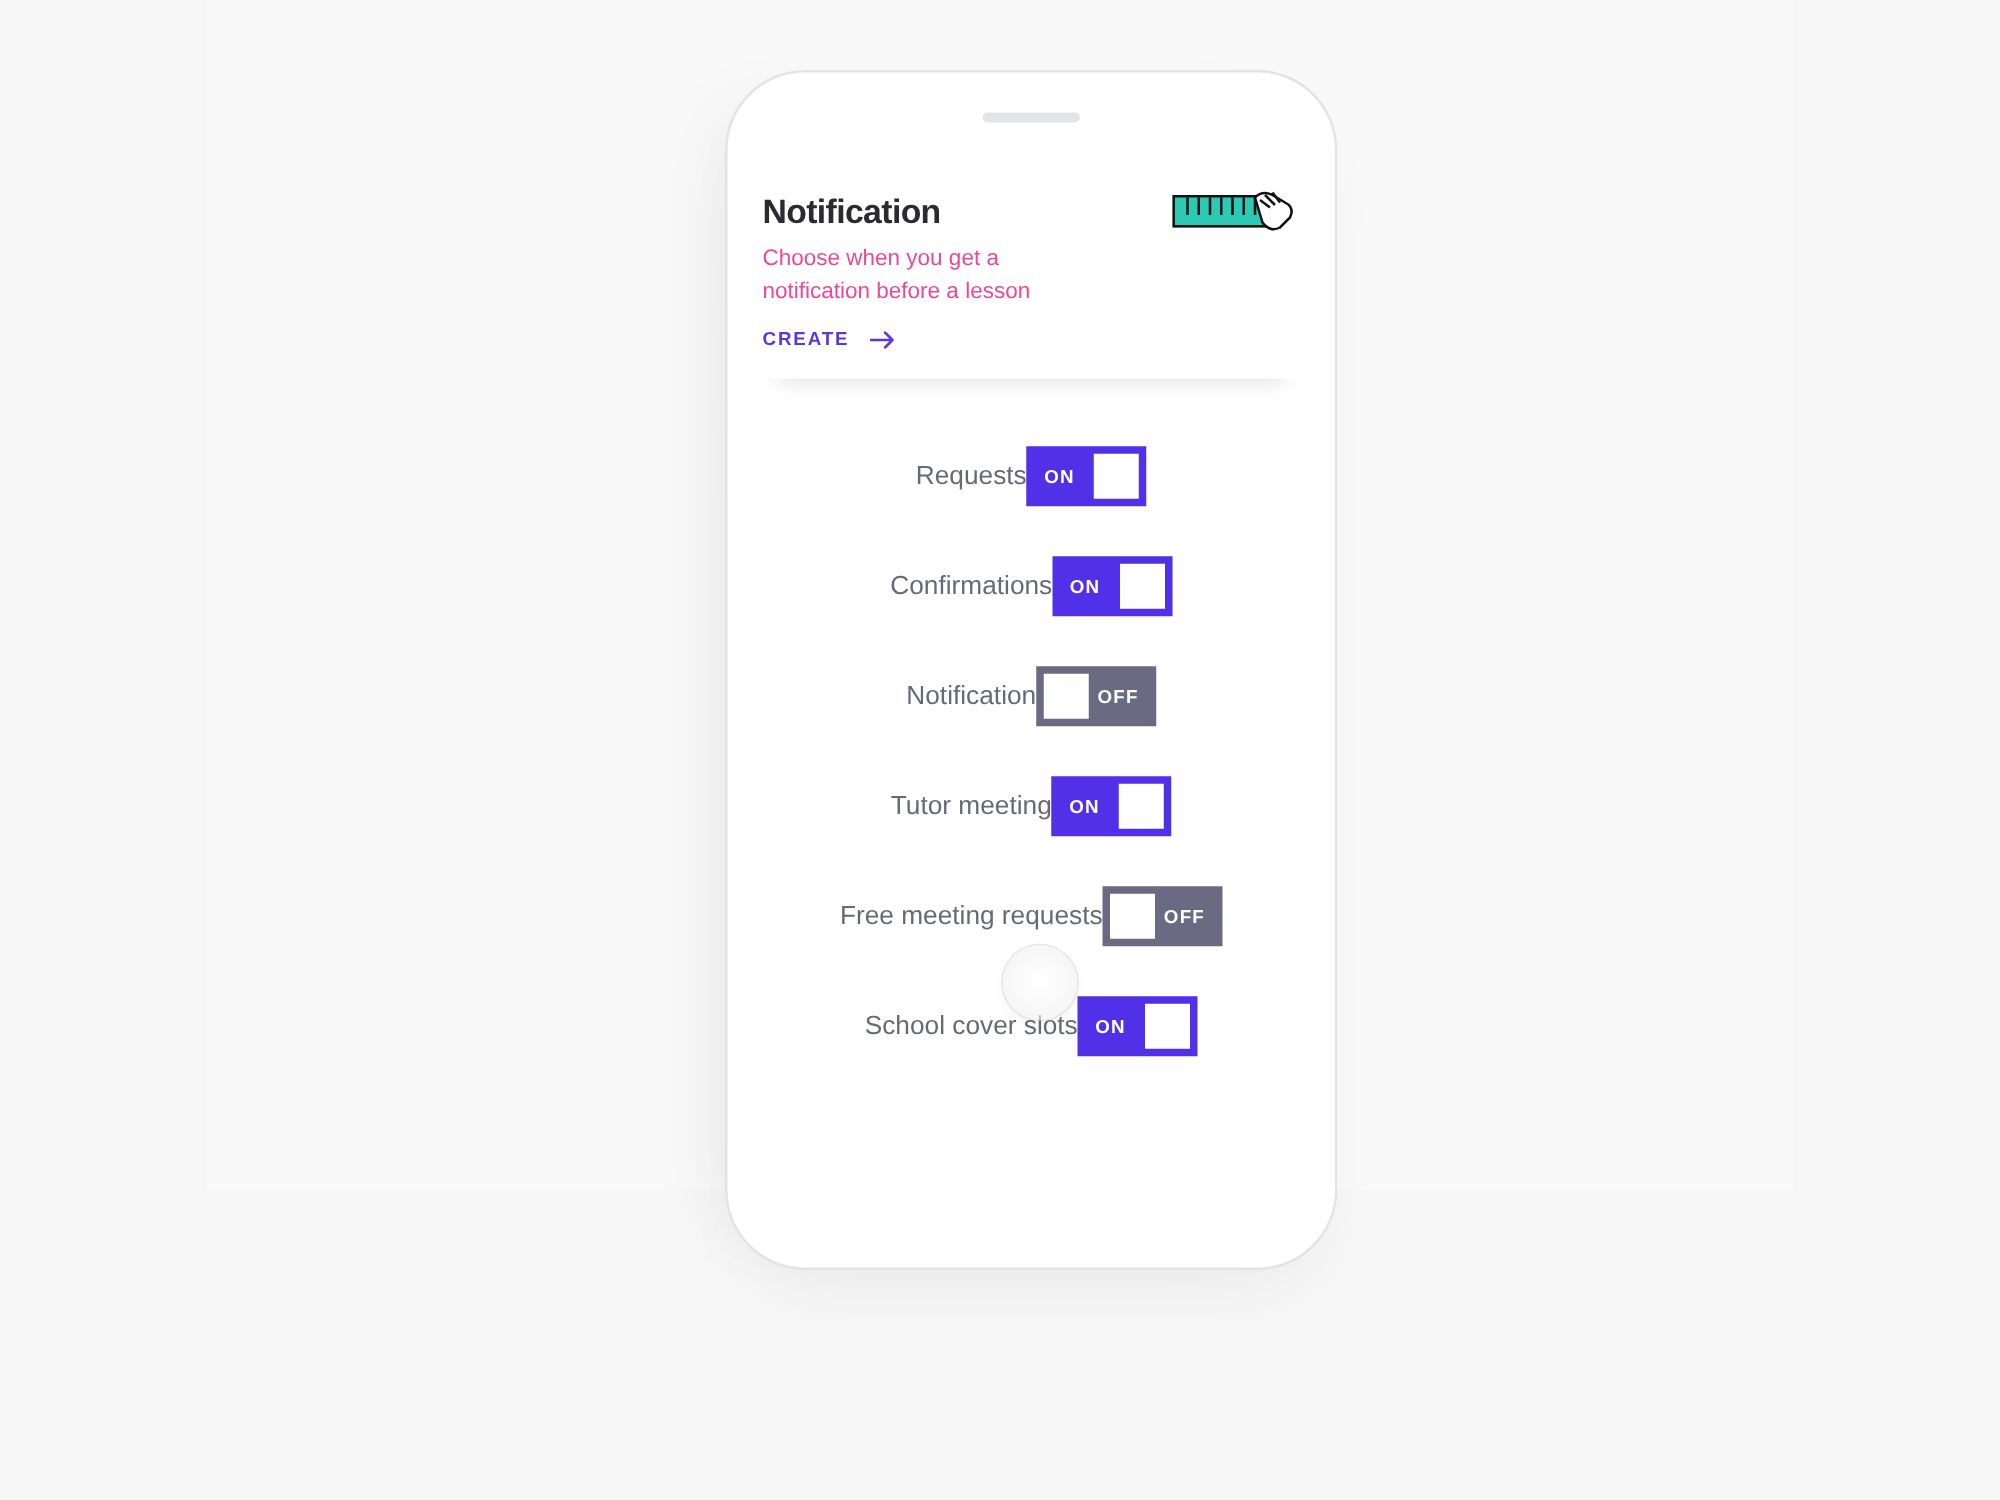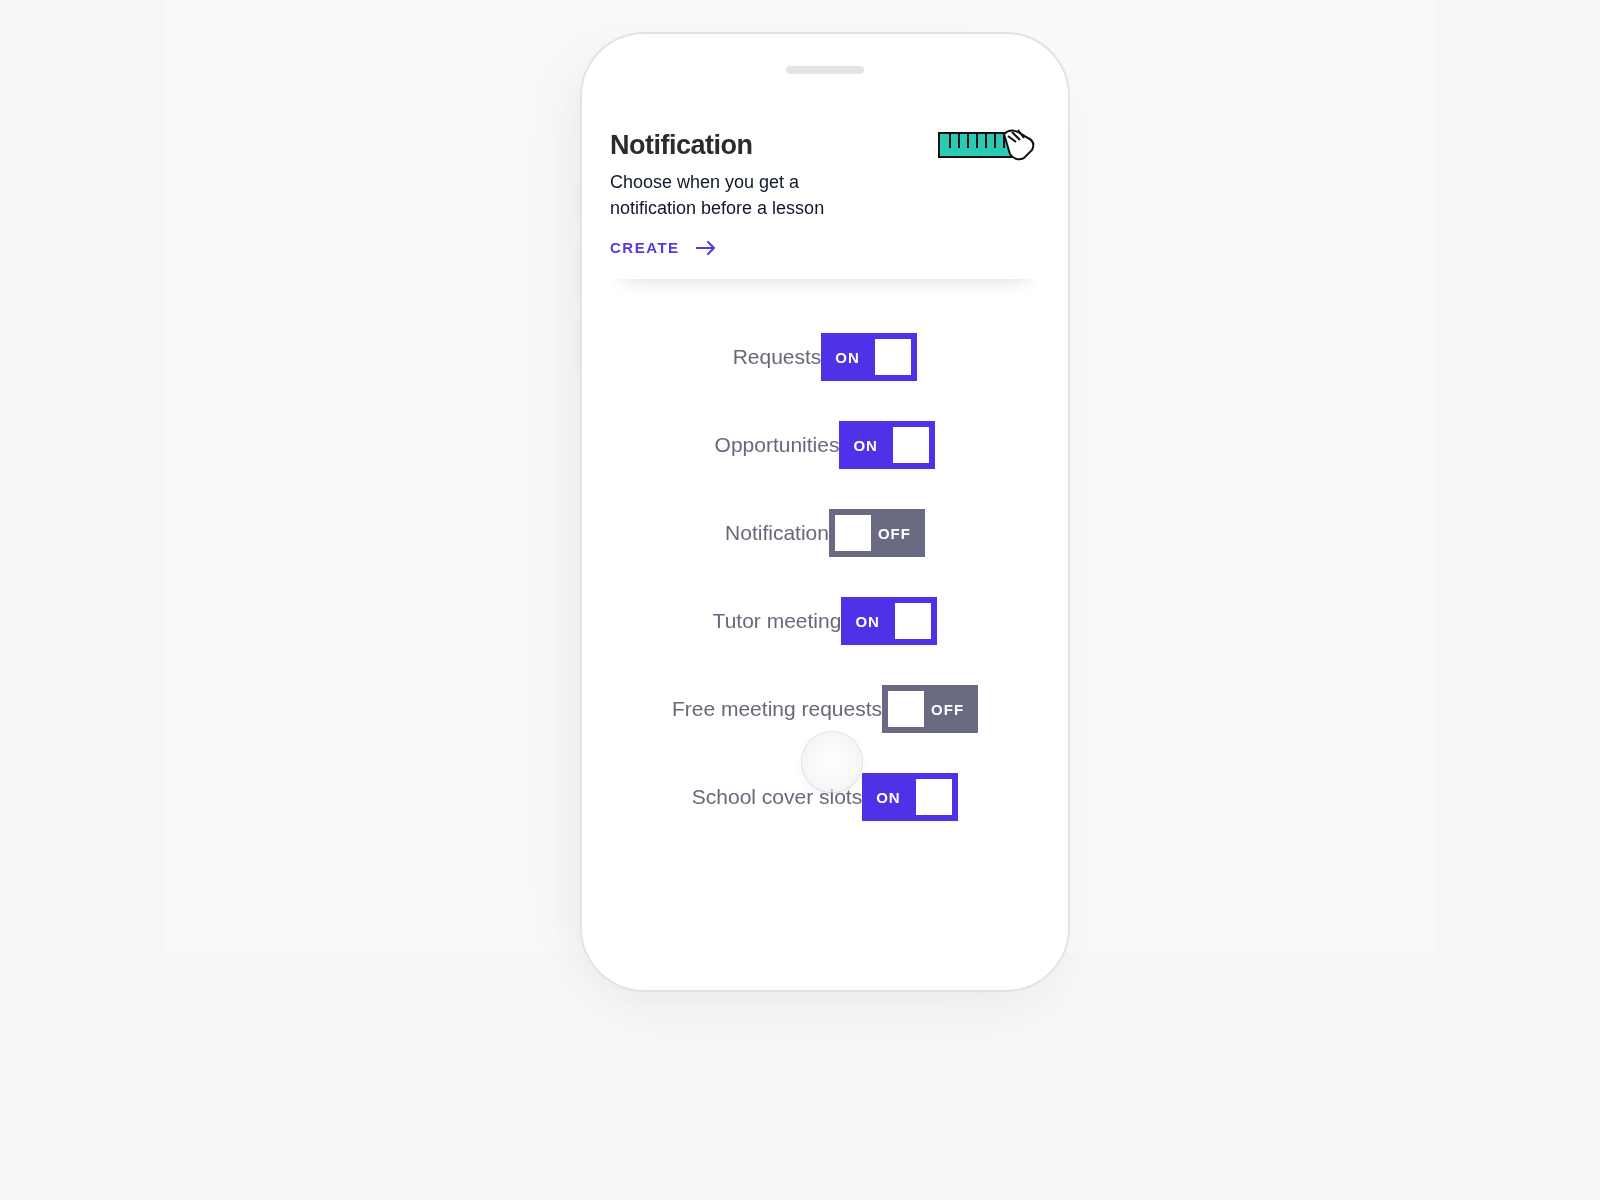--- a/index.html
+++ b/index.html
@@ -15,21 +15,21 @@
     }
     .stage {
       width: 1270px;
       height: 952px;
       position: relative;
       background: #f9f9fa;
     }
     .phone {
       position: absolute;
       left: 415px;
-      top: 32px;
+      top: 56px;
       width: 490px;
       height: 960px;
       background: #ffffff;
       border-radius: 64px;
       box-shadow:
         -40px 0 60px -30px rgba(0,0,0,0.05),
         0 30px 60px -20px rgba(0,0,0,0.06),
         inset 0 0 0 2px rgba(200,200,205,0.5);
     }
     .speaker {
@@ -67,21 +67,21 @@
     }
     .card-title {
       font-size: 27px;
       font-weight: 800;
       color: #2a2a30;
       letter-spacing: -0.5px;
       margin-bottom: 8px;
     }
     .card-desc {
       font-size: 18px;
-      color: #0f172a;
+      color: #ec4899;
       line-height: 1.45;
       max-width: 230px;
       margin-bottom: 18px;
     }
     .create-link {
       display: inline-flex;
       align-items: center;
       gap: 16px;
       color: #5b37e0;
       font-size: 15px;
@@ -208,21 +208,21 @@
 
       <div class="row">
         <span class="row-label">Requests</span>
         <div class="toggle on">
           <span>ON</span>
           <div class="knob"></div>
         </div>
       </div>
 
       <div class="row">
-        <span class="row-label">Opportunities</span>
+        <span class="row-label">Confirmations</span>
         <div class="toggle on">
           <span>ON</span>
           <div class="knob"></div>
         </div>
       </div>
 
       <div class="row">
         <span class="row-label">Notification</span>
         <div class="toggle off">
           <div class="knob"></div>

